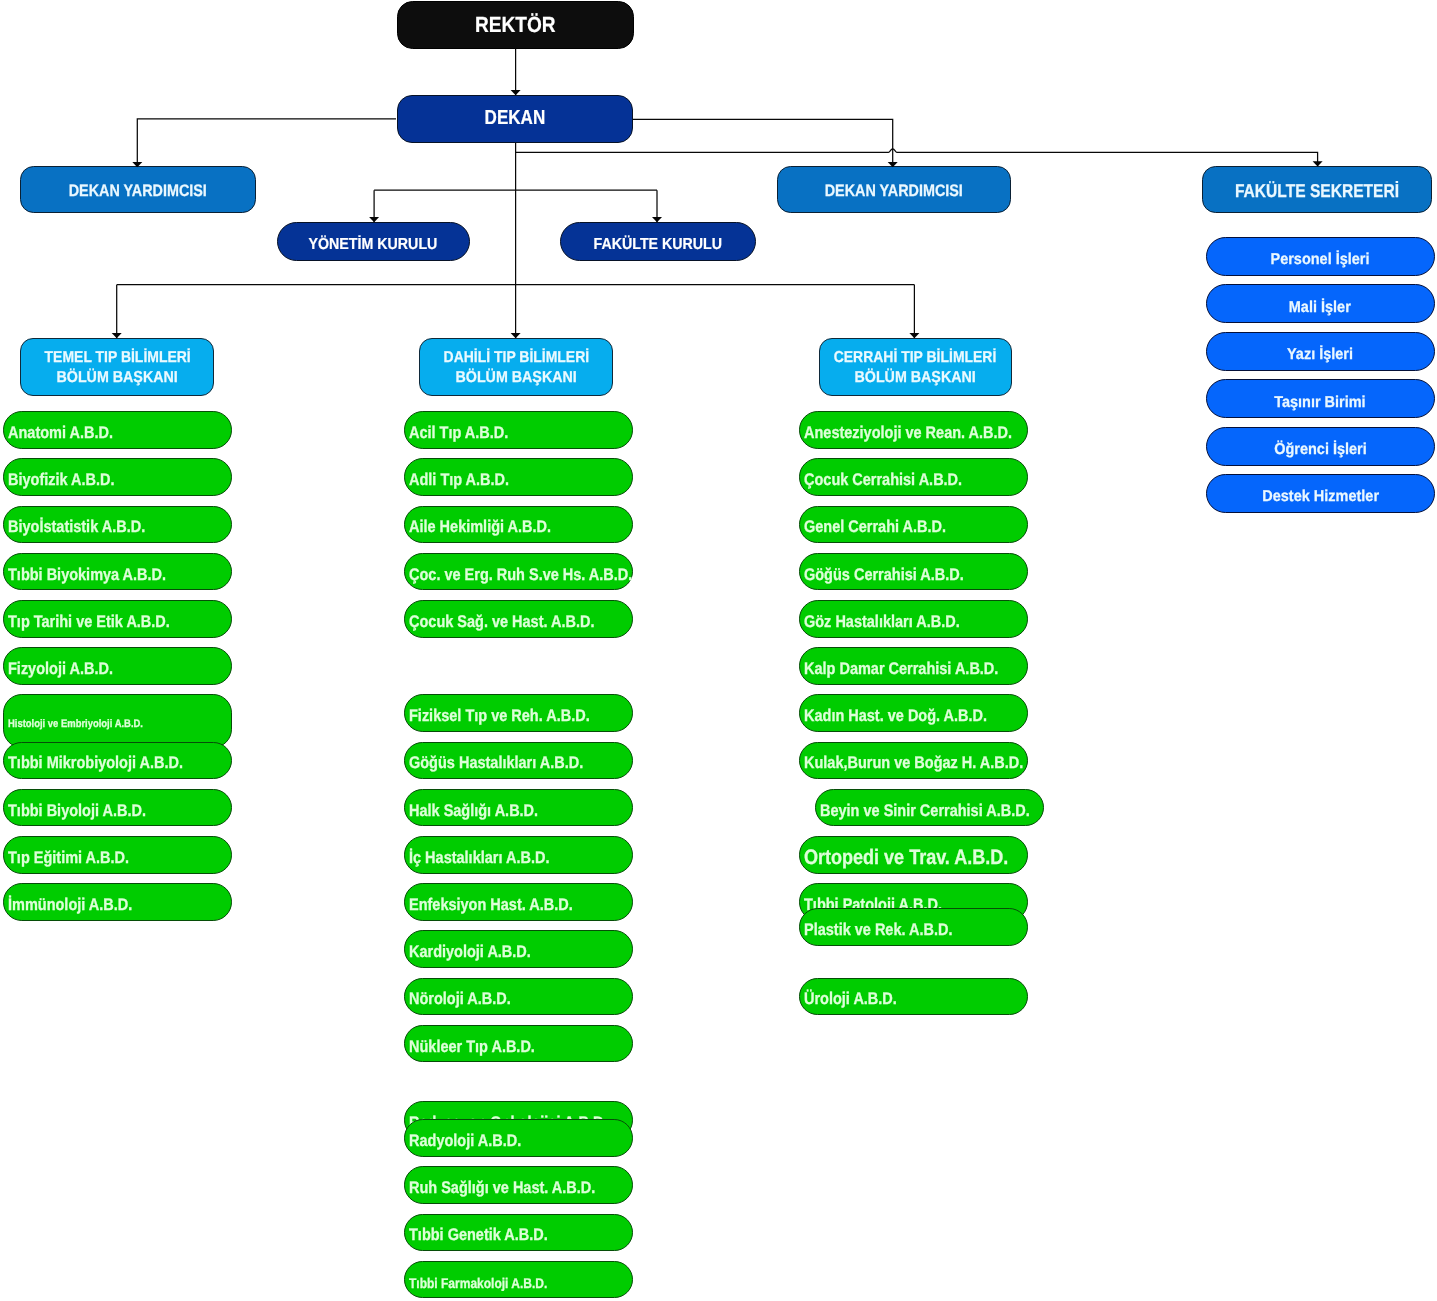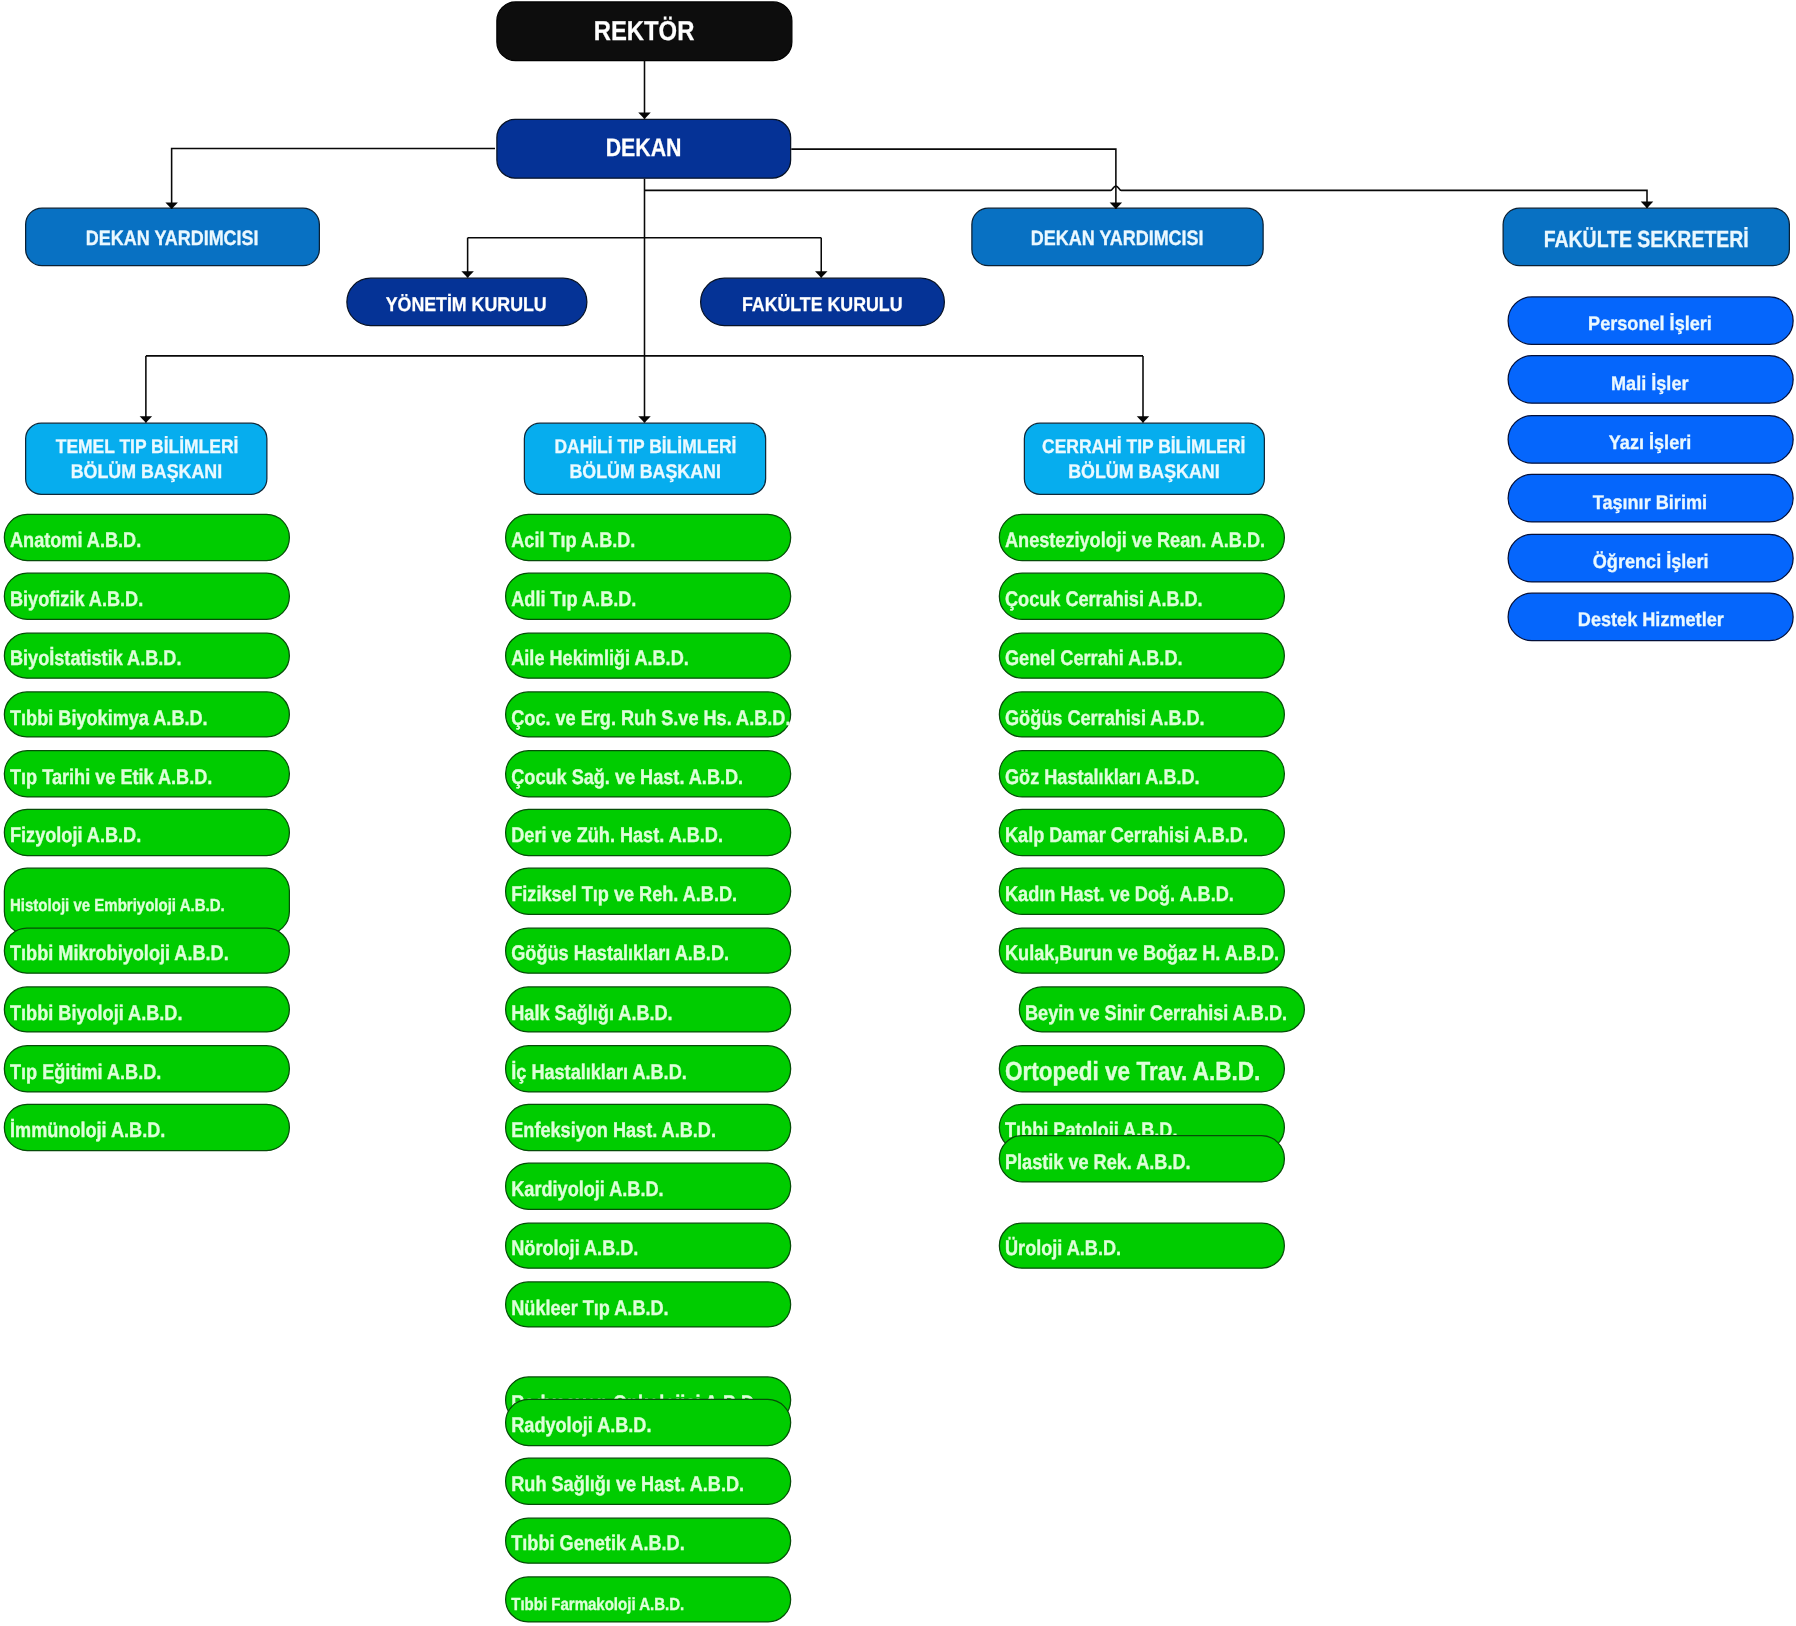--- a/index.html
+++ b/index.html
@@ -66,21 +66,21 @@
     </div>
   <div class="node nd-dept" style="left:3.3px;top:552.8px;width:228.8px;height:37.5px;font-size:16.9px;border-radius:18.8px;padding-left:4px;">
       <span class="tx" style="transform:scaleX(0.858) translateY(2.9px);transform-origin:left center;">Tıbbi Biyokimya A.B.D.</span>
     </div>
   <div class="node nd-dept" style="left:3.3px;top:600.0px;width:228.8px;height:37.5px;font-size:16.9px;border-radius:18.8px;padding-left:4px;">
       <span class="tx" style="transform:scaleX(0.858) translateY(2.9px);transform-origin:left center;">Tıp Tarihi ve Etik A.B.D.</span>
     </div>
   <div class="node nd-dept" style="left:3.3px;top:647.2px;width:228.8px;height:37.5px;font-size:16.9px;border-radius:18.8px;padding-left:4px;">
       <span class="tx" style="transform:scaleX(0.858) translateY(2.9px);transform-origin:left center;">Fizyoloji A.B.D.</span>
     </div>
-  <div class="node nd-dept" style="left:3.3px;top:694.4px;width:228.8px;height:54px;font-size:14px;border-radius:18.8px;padding-left:4px;">
+  <div class="node nd-dept" style="left:3.3px;top:694.4px;width:228.8px;height:54px;font-size:11px;border-radius:18.8px;padding-left:4px;">
       <span class="tx" style="transform:scaleX(0.858) translateY(2.9px);transform-origin:left center;">Histoloji ve Embriyoloji A.B.D.</span>
     </div>
   <div class="node nd-dept" style="left:3.3px;top:741.6px;width:228.8px;height:37.5px;font-size:16.9px;border-radius:18.8px;padding-left:4px;">
       <span class="tx" style="transform:scaleX(0.858) translateY(2.9px);transform-origin:left center;">Tıbbi Mikrobiyoloji A.B.D.</span>
     </div>
   <div class="node nd-dept" style="left:3.3px;top:788.8px;width:228.8px;height:37.5px;font-size:16.9px;border-radius:18.8px;padding-left:4px;">
       <span class="tx" style="transform:scaleX(0.858) translateY(2.9px);transform-origin:left center;">Tıbbi Biyoloji A.B.D.</span>
     </div>
   <div class="node nd-dept" style="left:3.3px;top:836.0px;width:228.8px;height:37.5px;font-size:16.9px;border-radius:18.8px;padding-left:4px;">
       <span class="tx" style="transform:scaleX(0.858) translateY(2.9px);transform-origin:left center;">Tıp Eğitimi A.B.D.</span>
@@ -99,23 +99,20 @@
       <span class="tx" style="transform:scaleX(0.858) translateY(2.9px);transform-origin:left center;">Adli Tıp A.B.D.</span>
     </div>
   <div class="node nd-dept" style="left:403.6px;top:505.6px;width:229.6px;height:37.5px;font-size:16.9px;border-radius:18.8px;padding-left:4px;">
       <span class="tx" style="transform:scaleX(0.858) translateY(2.9px);transform-origin:left center;">Aile Hekimliği A.B.D.</span>
     </div>
   <div class="node nd-dept" style="left:403.6px;top:552.8px;width:229.6px;height:37.5px;font-size:16.9px;border-radius:18.8px;padding-left:4px;">
       <span class="tx" style="transform:scaleX(0.858) translateY(2.9px);transform-origin:left center;">Çoc. ve Erg. Ruh S.ve Hs. A.B.D.</span>
     </div>
   <div class="node nd-dept" style="left:403.6px;top:600.0px;width:229.6px;height:37.5px;font-size:16.9px;border-radius:18.8px;padding-left:4px;">
       <span class="tx" style="transform:scaleX(0.858) translateY(2.9px);transform-origin:left center;">Çocuk Sağ. ve Hast. A.B.D.</span>
-    </div>
-  <div class="node nd-dept" style="left:403.6px;top:647.2px;width:229.6px;height:37.5px;font-size:16.9px;border-radius:18.8px;padding-left:4px;">
-      <span class="tx" style="transform:scaleX(0.858) translateY(2.9px);transform-origin:left center;">Deri ve Züh. Hast. A.B.D.</span>
     </div>
   <div class="node nd-dept" style="left:403.6px;top:694.4px;width:229.6px;height:37.5px;font-size:16.9px;border-radius:18.8px;padding-left:4px;">
       <span class="tx" style="transform:scaleX(0.858) translateY(2.9px);transform-origin:left center;">Fiziksel Tıp ve Reh. A.B.D.</span>
     </div>
   <div class="node nd-dept" style="left:403.6px;top:741.6px;width:229.6px;height:37.5px;font-size:16.9px;border-radius:18.8px;padding-left:4px;">
       <span class="tx" style="transform:scaleX(0.858) translateY(2.9px);transform-origin:left center;">Göğüs Hastalıkları A.B.D.</span>
     </div>
   <div class="node nd-dept" style="left:403.6px;top:788.8px;width:229.6px;height:37.5px;font-size:16.9px;border-radius:18.8px;padding-left:4px;">
       <span class="tx" style="transform:scaleX(0.858) translateY(2.9px);transform-origin:left center;">Halk Sağlığı A.B.D.</span>
     </div>

